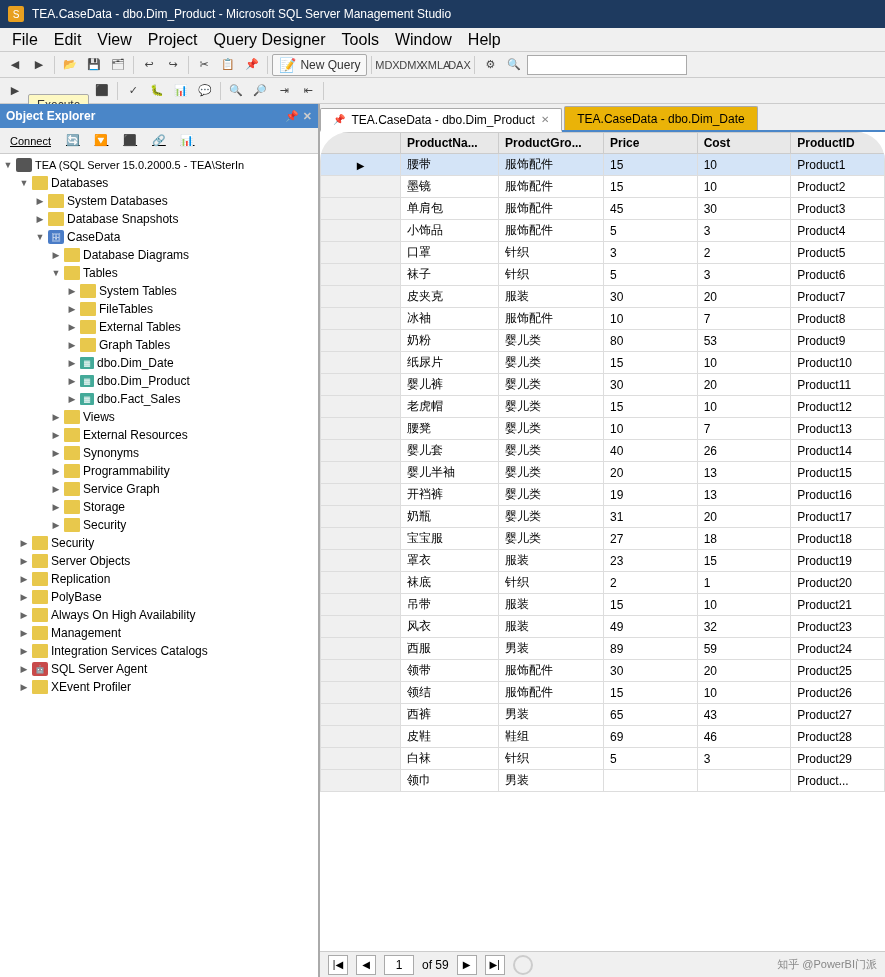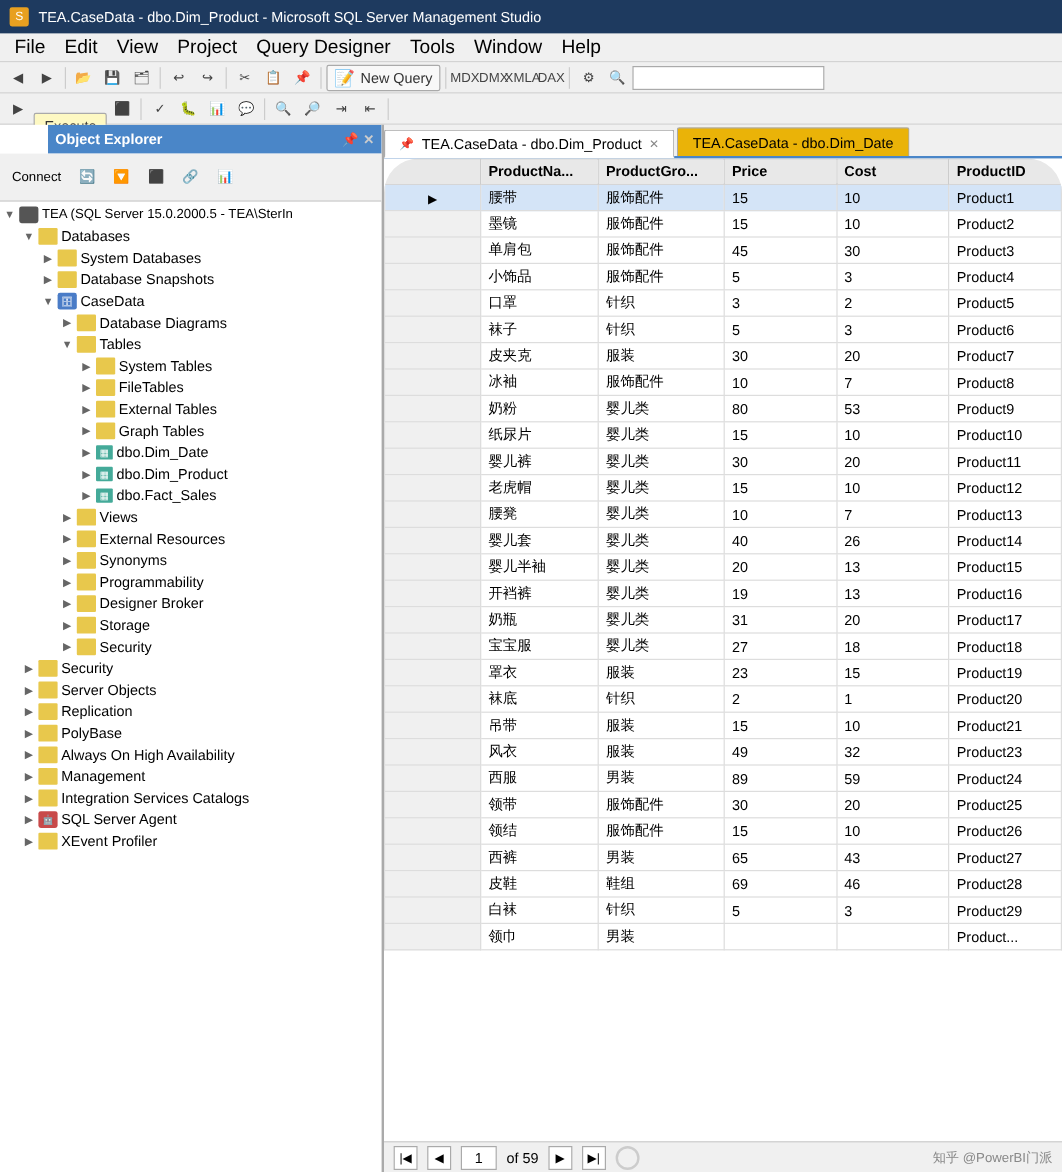--- a/index.html
+++ b/index.html
@@ -22,23 +22,23 @@
     .search-box { height: 20px; border: 1px solid #aaa; padding: 0 4px; font-size: 12px; width: 160px; }
 
     
     .toolbar2 { background: #f0f0f0; border-bottom: 1px solid #ccc; display: flex; align-items: center; height: 26px; padding: 0 4px; gap: 2px; }
 
     
     .main-layout { display: flex; height: calc(977px - 28px - 24px - 26px - 26px); }
 
     
     .object-explorer { width: 320px; min-width: 320px; background: #fff; border-right: 2px solid #aaa; display: flex; flex-direction: column; overflow: hidden; }
-    .oe-header { background: #4a86c8; color: white; padding: 3px 6px; font-size: 12px; font-weight: bold; display: flex; align-items: center; justify-content: space-between; height: 24px; margin-left: 40px; }
+    .oe-header { background: #4a86c8; color: white; padding: 3px 6px; font-size: 12px; font-weight: bold; display: flex; align-items: center; justify-content: space-between; height: 24px; }
     .oe-header-btns { display: flex; gap: 4px; align-items: center; font-size: 11px; color: #ccc; }
-    .oe-toolbar { background: #f0f0f0; border-bottom: 1px solid #ccc; padding: 2px 4px; display: flex; align-items: center; gap: 3px; height: 40px; }
+    .oe-toolbar { background: #f0f0f0; border-bottom: 1px solid #ccc; padding: 2px 4px; display: flex; align-items: center; gap: 3px; height: 26px; text-decoration: underline; }
     .oe-toolbar-btn { padding: 1px 5px; border: 1px solid transparent; background: transparent; cursor: pointer; font-size: 11px; border-radius: 2px; }
     .oe-tree { flex: 1; overflow-y: auto; overflow-x: hidden; padding: 2px 0; }
     .tree-item { display: flex; align-items: center; padding: 1px 0; cursor: pointer; white-space: nowrap; }
     .expand-icon { width: 16px; height: 16px; display: flex; align-items: center; justify-content: center; font-size: 9px; color: #666; flex-shrink: 0; }
     .folder-icon { width: 16px; height: 14px; background: #e8c84c; border-radius: 1px; flex-shrink: 0; position: relative; font-size: 10px; display: flex; align-items: center; justify-content: center; }
     .db-icon { width: 16px; height: 14px; background: #4a7cc7; border-radius: 2px; flex-shrink: 0; display: flex; align-items: center; justify-content: center; font-size: 8px; color: white; }
     .table-icon { width: 14px; height: 12px; background: #4a9; border-radius: 1px; flex-shrink: 0; display: flex; align-items: center; justify-content: center; font-size: 8px; color: white; }
     .server-icon { width: 16px; height: 14px; background: #888; border-radius: 2px; flex-shrink: 0; }
     .tree-label { margin-left: 3px; font-size: 12px; }
     .indent-1 { padding-left: 16px; }
@@ -262,21 +262,21 @@
 
       <div class="tree-item indent-3">
         <div class="expand-icon">▶</div>
         <div class="folder-icon"></div>
         <span class="tree-label">Programmability</span>
       </div>
 
       <div class="tree-item indent-3">
         <div class="expand-icon">▶</div>
         <div class="folder-icon"></div>
-        <span class="tree-label">Designer Broker</span>
+        <span class="tree-label">Service Graph</span>
       </div>
 
       <div class="tree-item indent-3">
         <div class="expand-icon">▶</div>
         <div class="folder-icon"></div>
         <span class="tree-label">Storage</span>
       </div>
 
       <div class="tree-item indent-3">
         <div class="expand-icon">▶</div>

